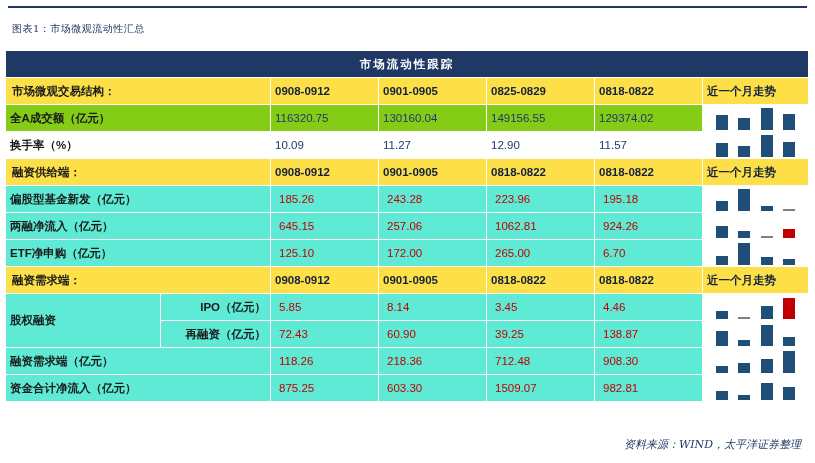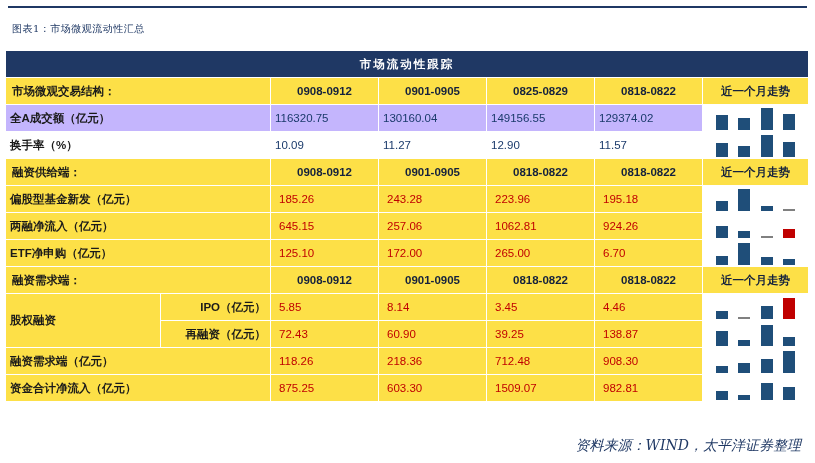--- a/index.html
+++ b/index.html
@@ -34,39 +34,39 @@
   }
   .hdr-band td{
     background:#1f3864;color:#ffffff;
     text-align:center;font-size:15px;font-weight:bold;height:30px;
     letter-spacing:2px;
   }
   .sect td{
     background:#fde047;color:#14213d;font-weight:bold;font-size:11.5px;
   }
   .sect td.lbl{text-align:left;padding-left:6px;}
-  .sect td.c{text-align:center;}
-  .grey td{background:#c4b5fd;}
+  .sect td.c{text-align:left;}
+  .grey td{background:#84cc16;}
   .white td{background:#ffffff;}
-  .pink td{background:#fde047;}
+  .pink td{background:#5eead4;}
   td.lbl{text-align:left;padding-left:6px;color:#1a1a1a;font-weight:bold;font-size:11.5px;}
   td.sublbl{text-align:right;padding-right:8px;color:#1a1a1a;font-weight:bold;font-size:11px;}
   td.num{color:#1a3a6b;font-size:11.5px;}
   .pink td.num{color:#c00000;padding-left:8px;}
   td.spark{padding:0;background:#ffffff !important;}
   .sparkbox{
     display:flex;align-items:flex-end;justify-content:space-around;
     height:24px;width:100%;padding:0 4px;box-sizing:border-box;
   }
   .sbar{width:12px;background:#1f4e79;}
   .sbar.neg{background:#c00000;}
   .sbar.zero{height:2px;background:#808080;}
   .source{
     position:absolute;right:14px;top:437px;
-    font-size:14px;color:#1f3864;font-family:"DejaVu Serif","Liberation Serif",serif;
+    font-size:11px;color:#1f3864;font-family:"DejaVu Serif","Liberation Serif",serif;
     font-style:italic;
   }
 </style>
 </head>
 <body>
 
 <div class="topline"></div>
 
 <div class="fig-title">图表1：市场微观流动性汇总</div>
 

